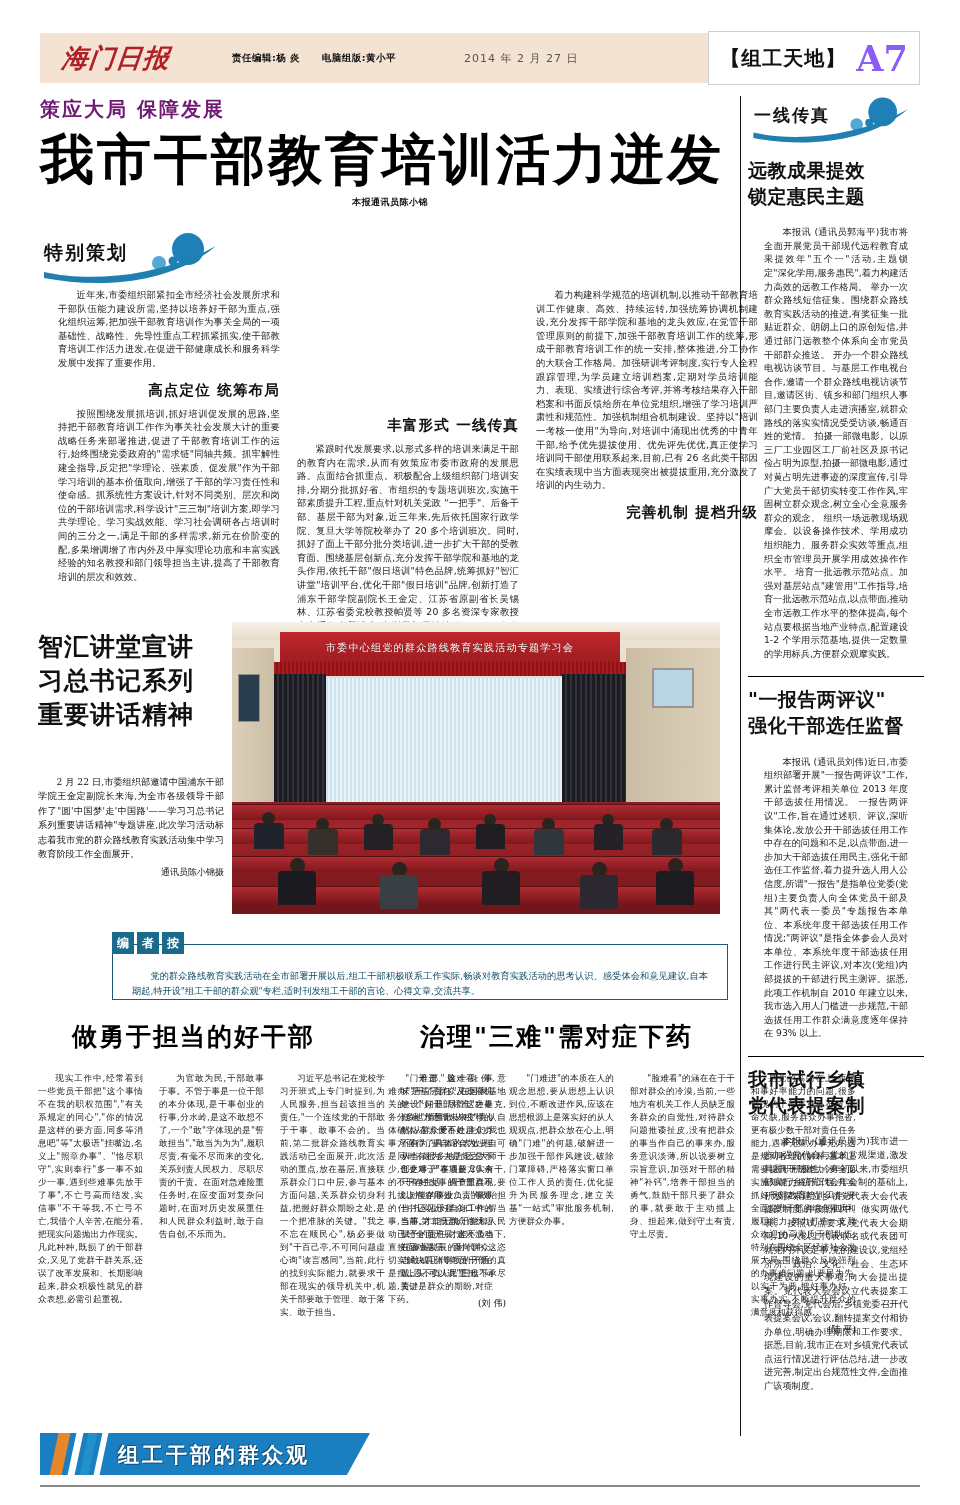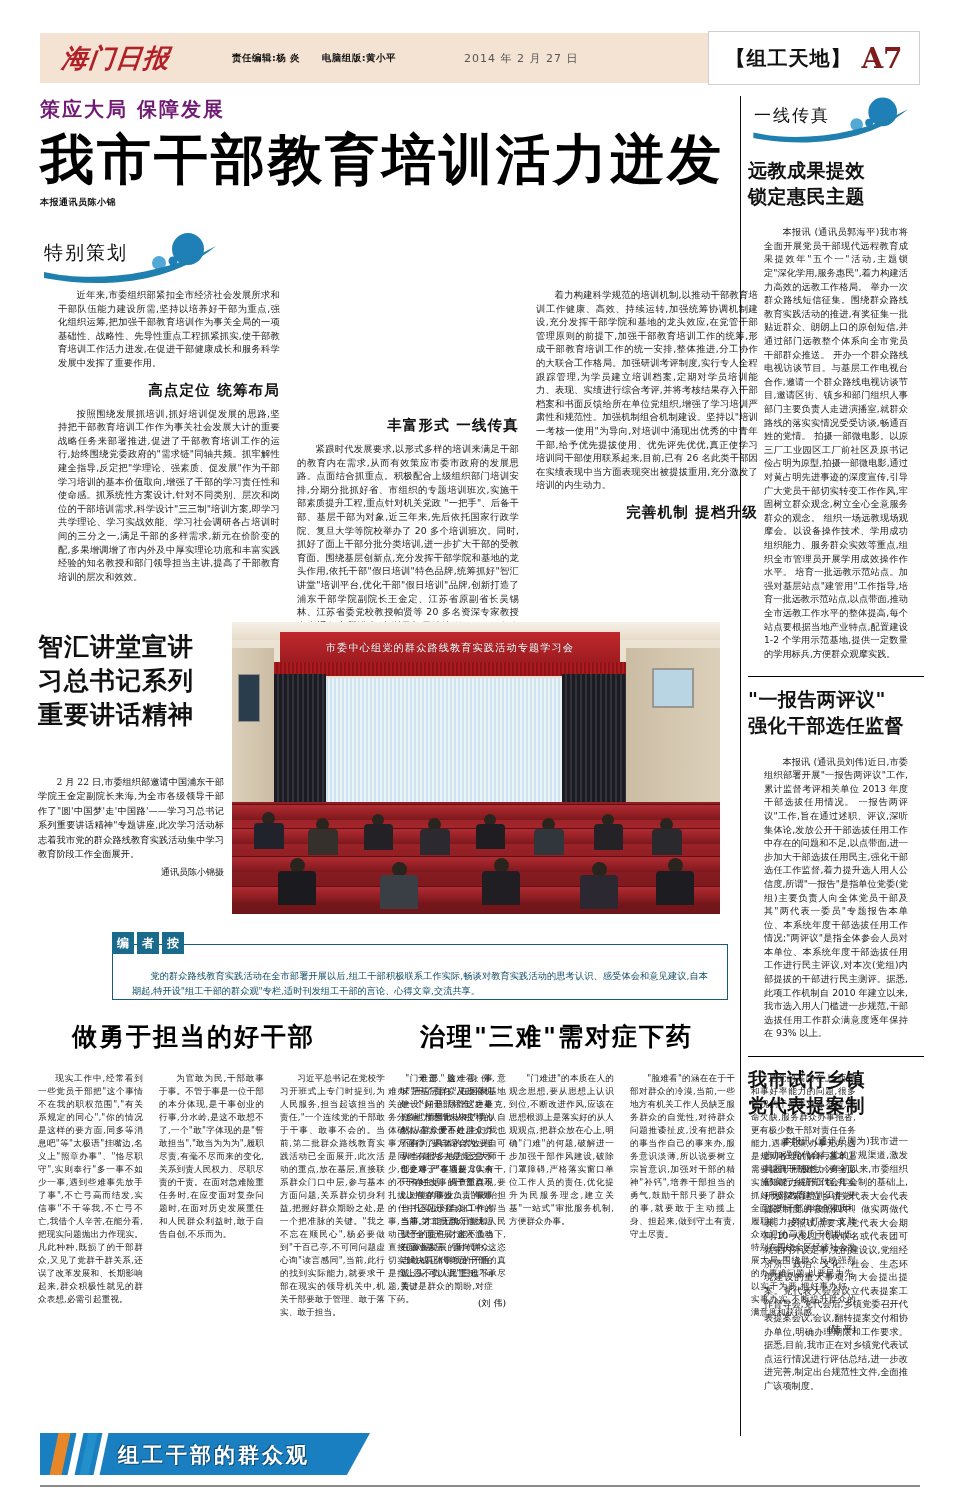--- a/index.html
+++ b/index.html
@@ -30,21 +30,21 @@
   }
   .mh-credits .sep { display:inline-block; width:14px; }
   .mh-date { margin-left:68px; font-size:11px; color:#555; letter-spacing:1px; white-space:nowrap;}
   .mh-right {
     position:absolute; right:0; top:-2px; height:54px; width:212px;
     background:#fff; border:1px solid #cfcfcf;
     display:flex; align-items:center; justify-content:center; gap:10px;
   }
   .mh-section { font-size:20px; font-weight:bold; color:#111; letter-spacing:1px;
     font-family:"DejaVu Serif","Liberation Serif",serif;}
-  .mh-pageno { font-size:28px; font-weight:bold; color:#7f1d1d;
+  .mh-pageno { font-size:35px; font-weight:bold; color:#8b5cf6;
     font-family:"DejaVu Serif","Liberation Serif",serif;}
 
   
   .body-col {
     font-family:"DejaVu Sans","Liberation Sans",sans-serif;
     font-size:9.3px; line-height:13.6px; color:#1a1a1a;
     text-align:justify; text-justify:inter-ideograph;
     letter-spacing:0.1px;
   }
   .body-col p { text-indent:2em; margin:0; }
@@ -54,28 +54,28 @@
   .kicker {
     font-size:20px; font-weight:bold; color:#701a75; letter-spacing:2px;
     font-family:"DejaVu Serif","Liberation Serif",serif;
   }
   .main-headline {
     margin-top:8px;
     font-size:54px; font-weight:bold; color:#000; letter-spacing:3px;
     font-family:"DejaVu Serif","Liberation Serif",serif;
     line-height:1.05; white-space:nowrap;
   }
-  .byline { margin-top:8px; font-size:9px; font-weight:bold; color:#111; letter-spacing:0.5px;}
+  .byline { margin-top:8px; font-size:9px; font-weight:bold; color:#111; letter-spacing:0.5px;text-align:center;}
 
   
   .badge { position:relative; width:196px; height:52px; }
   .badge svg { position:absolute; left:0; top:0; }
   .badge .btxt {
     position:absolute; left:6px; top:8px;
-    font-size:19px; font-weight:normal; color:#111; letter-spacing:2px;
+    font-size:19px; font-weight:bold; color:#111; letter-spacing:2px;
     font-family:"DejaVu Serif","Liberation Serif",serif;
   }
 
   
   .special-badge { position:absolute; left:38px; top:232px; }
 
   
   .main-cols { position:absolute; left:40px; top:288px; width:700px; height:305px;
     display:flex; gap:17px;margin-left:18px; }
   .main-cols .col { width:222px; }

